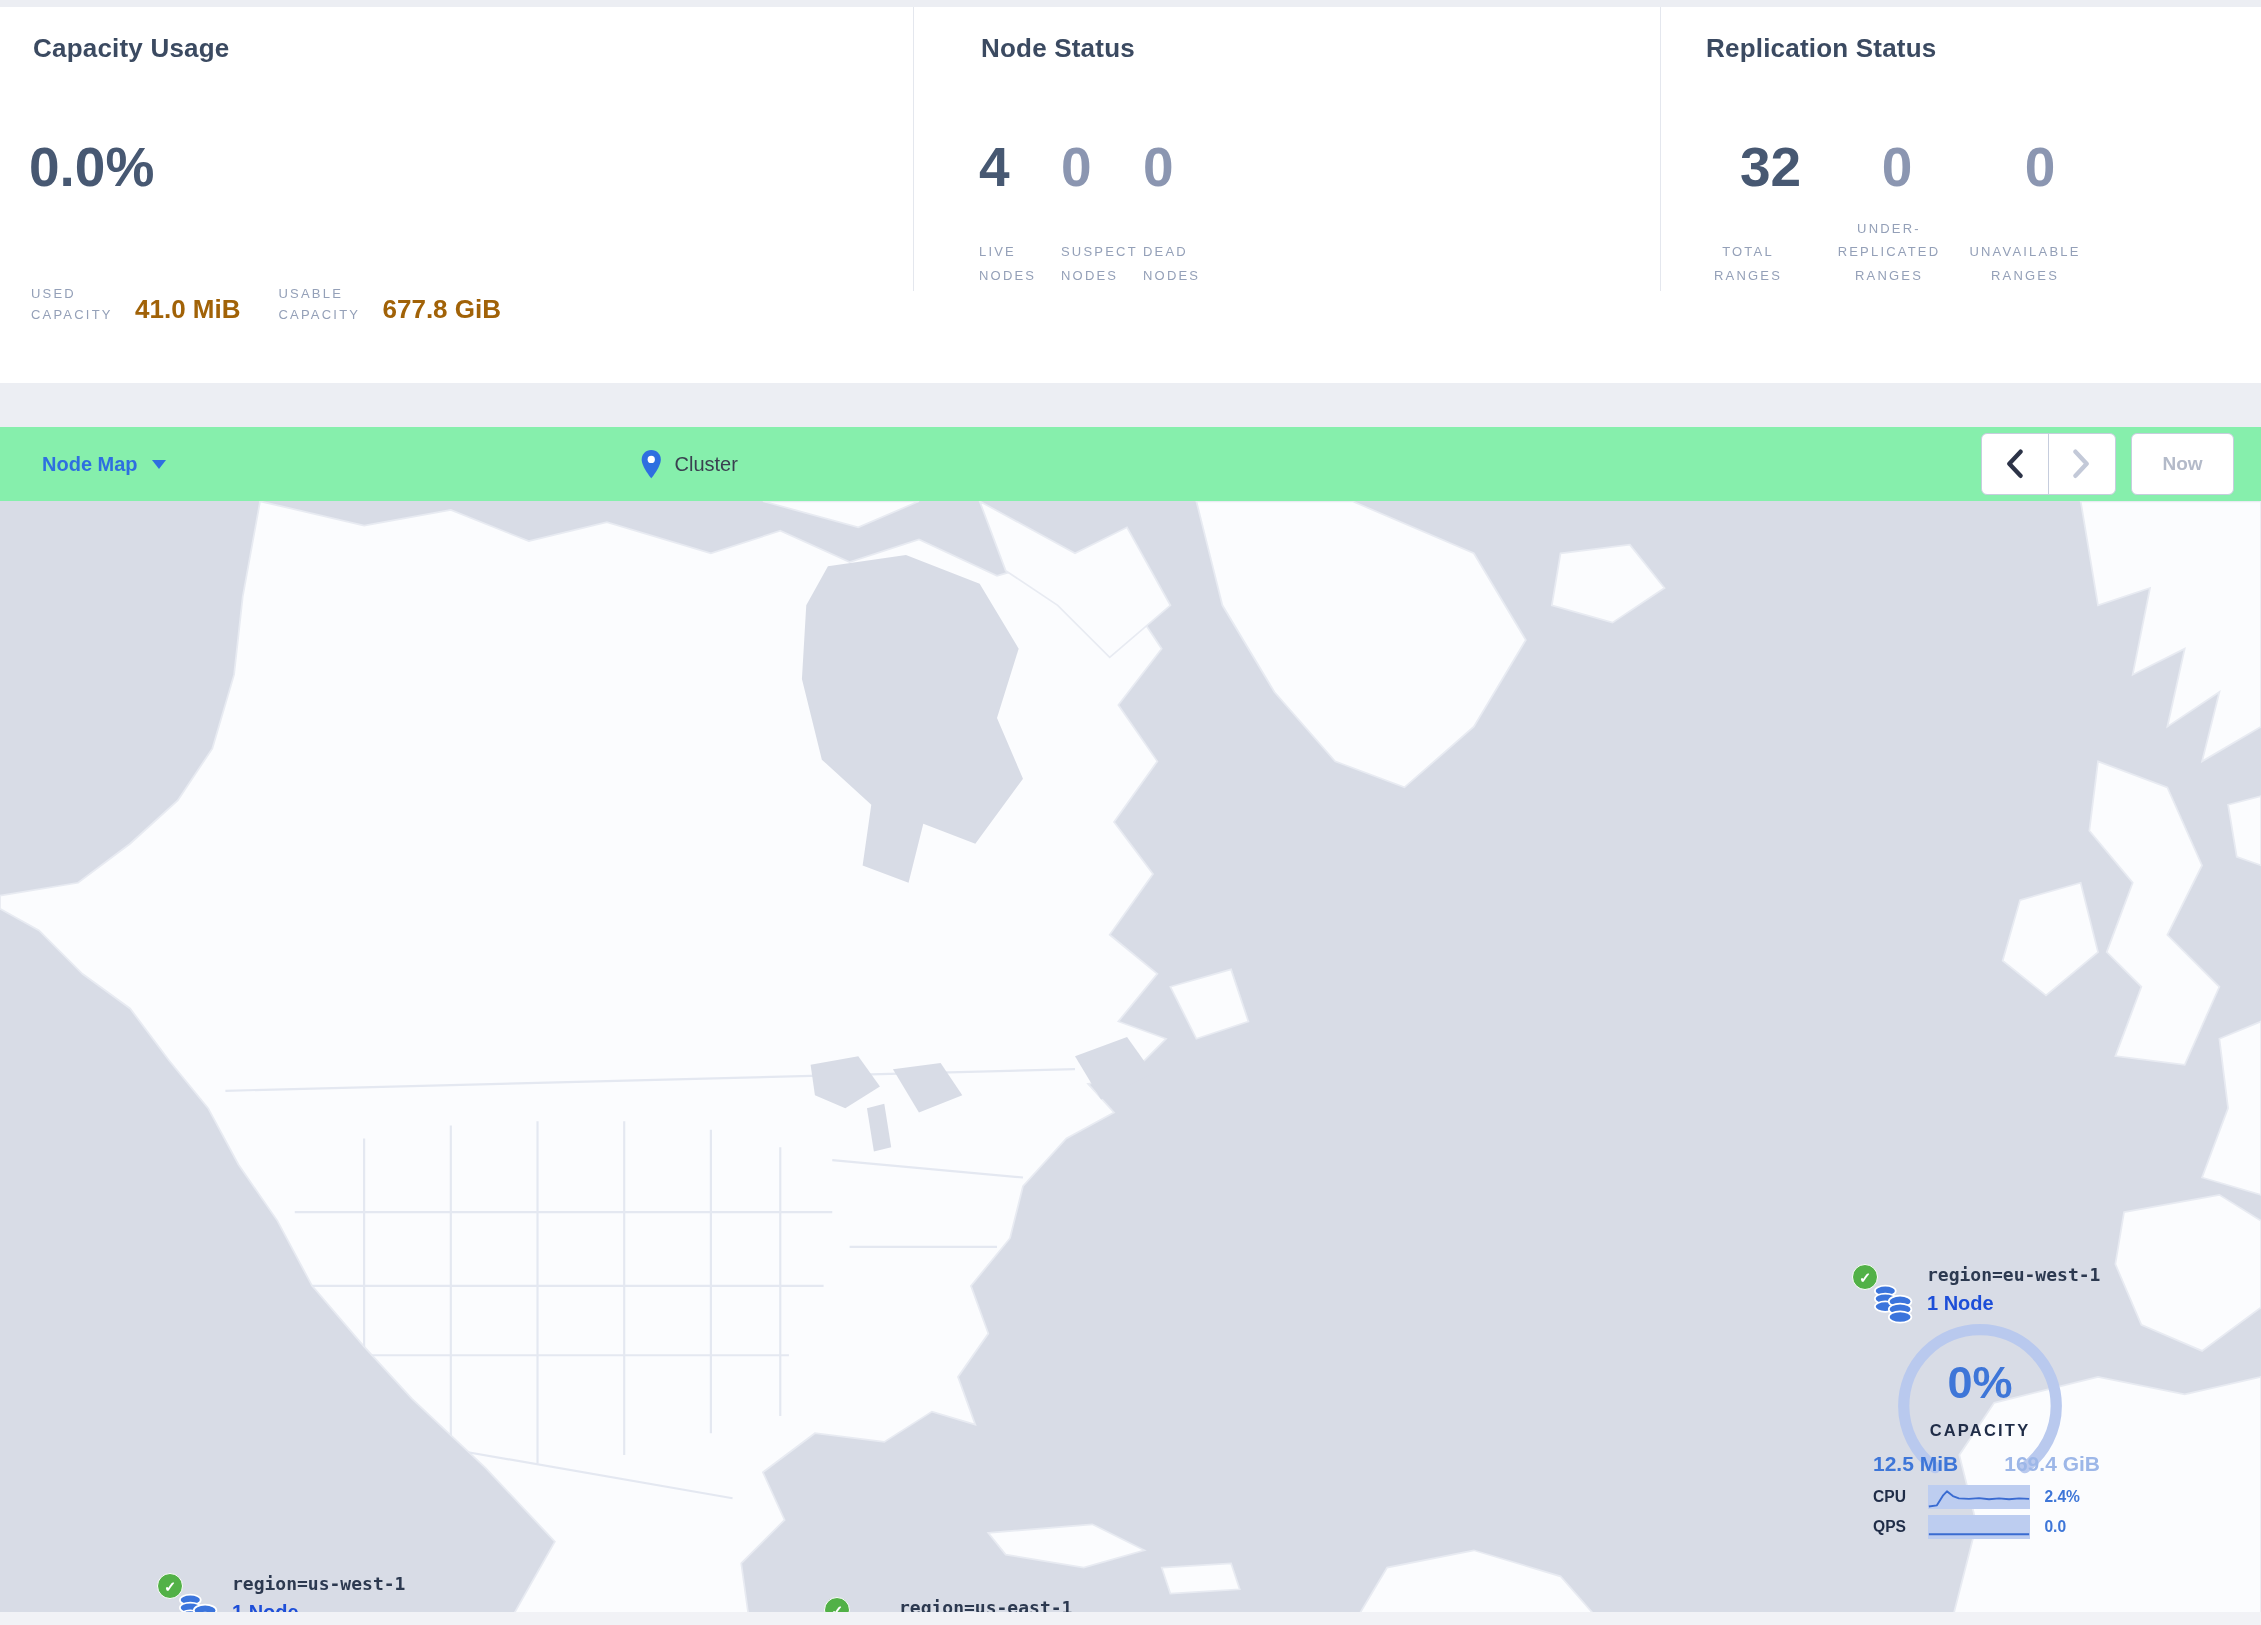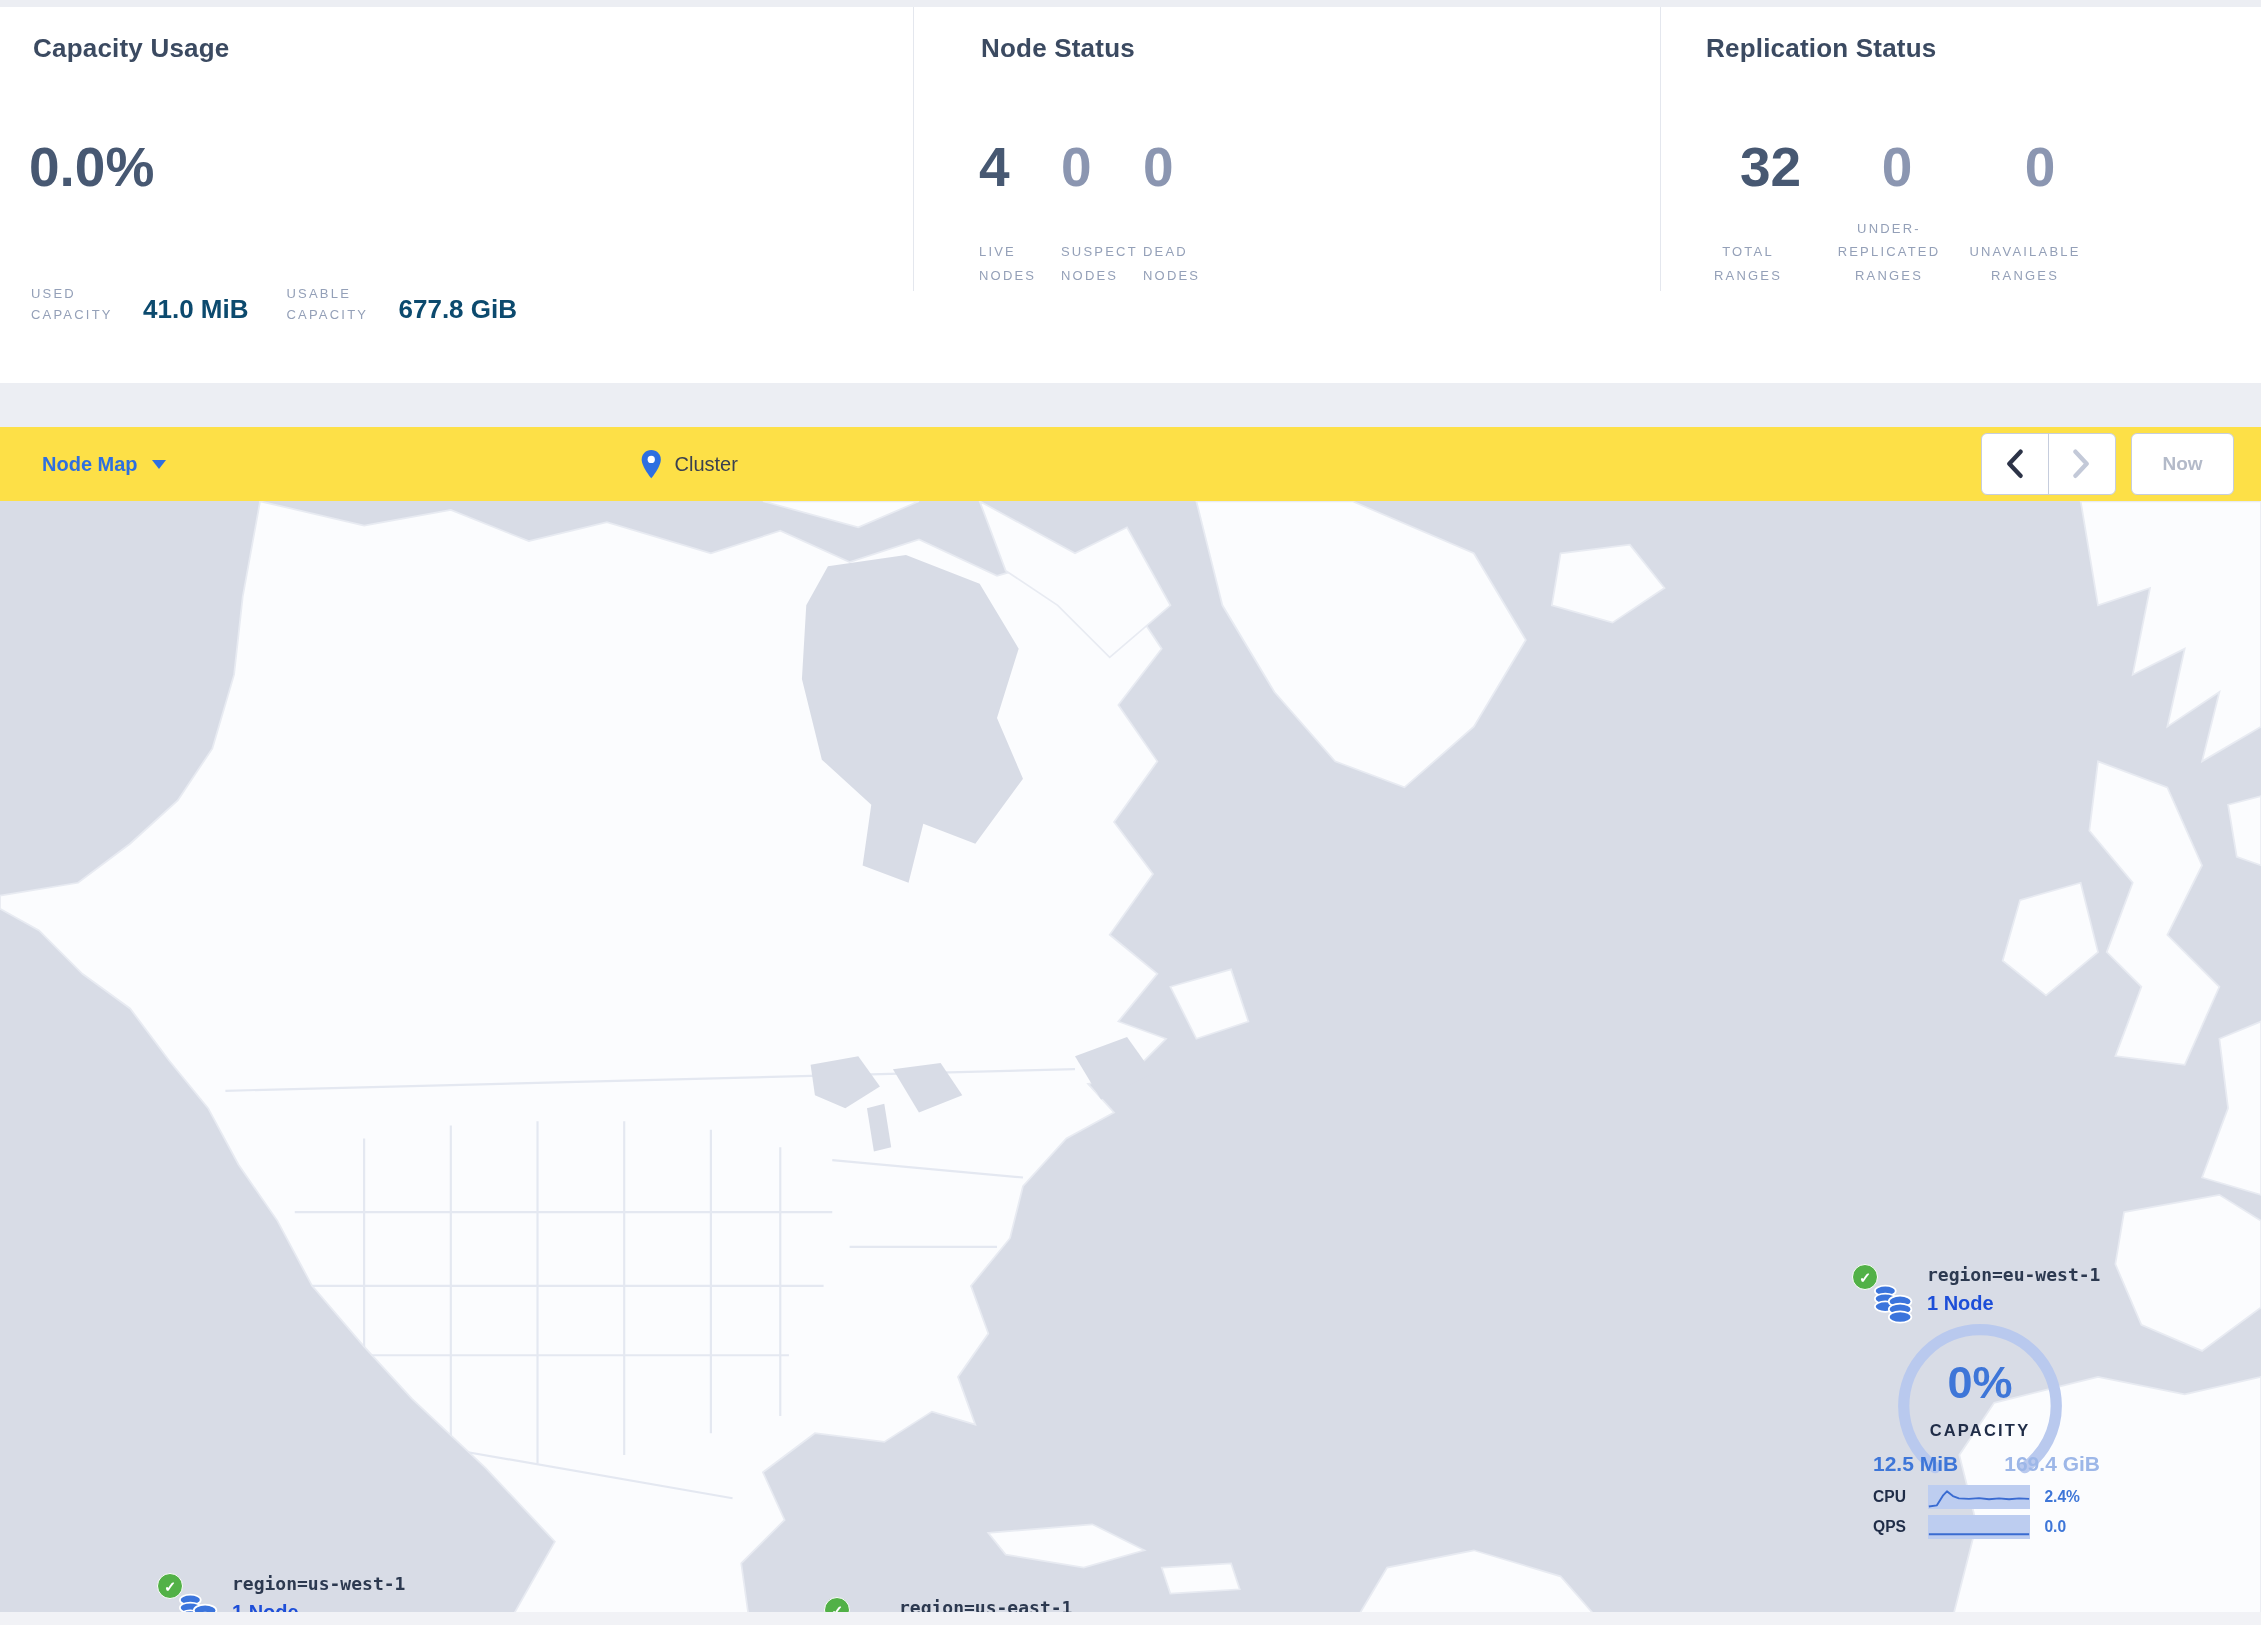--- a/index.html
+++ b/index.html
@@ -18,38 +18,38 @@
   .panel-replication .panel-title { left:45px; }
 
   .cap-percent { position:absolute; left:29px; top:128px; font-size:55px; font-weight:700; color:#475872; }
   .cap-bar-wrap { position:absolute; left:143px; top:149px; width:346px; height:87px; }
   .cap-bar { position:absolute; left:0; top:0; width:346px; height:36px; background:#e3e5eb; }
   .cap-bar-dark { position:absolute; right:0; top:0; width:50px; height:36px; background:#c9cdd7; }
   .cap-tick { position:absolute; top:40px; width:1.7px; height:12px; background:#b3bac8; }
   .cap-tick-label { position:absolute; top:57px; width:104px; text-align:center; font-size:15.6px; color:#7d89a3; }
   .cap-stats { position:absolute; left:31px; top:276px; display:flex; align-items:flex-end; }
   .stat-label { width:97px; font-size:13px; color:#94a0b8; letter-spacing:2.2px; line-height:21px; }
-  .stat-value { font-size:26px; font-weight:700; color:#0c4a6e; margin-left:15px; white-space:nowrap; }
+  .stat-value { font-size:26px; font-weight:700; color:#a16207; margin-left:7px; white-space:nowrap; }
 
   .metric-row { position:absolute; top:128px; display:flex; }
   .panel-nodes .metric-row { left:65px; }
   .panel-replication .metric-row { left:48px;text-align:center; }
   .metric-col { position:relative; }
   .panel-nodes .metric-col { width:82px; }
   .panel-replication .metric-col-0 { width:123px; }
   .panel-replication .metric-col-1 { width:130px; }
   .panel-replication .metric-col-2 { width:156px; }
   .metric-num { font-size:55px; font-weight:700; color:#8b96b1; line-height:64px; }
   .metric-num.primary { color:#475872; }
   .metric-label { position:absolute; left:0; top:83px; height:69px; width:139px;
                   display:flex; align-items:flex-end; font-size:13px; color:#94a0b8;
                   letter-spacing:2.2px; line-height:23.4px; }
 
   
-  .toolbar { position:absolute; left:0; top:427px; width:2261px; height:75px; background:#fde047;
+  .toolbar { position:absolute; left:0; top:427px; width:2261px; height:75px; background:#86efac;
              border-bottom:0.9px solid #e2e5ec; }
   .view-select { position:absolute; left:42px; top:0; height:75px; display:flex; align-items:center;
                  gap:14px; color:#2e6fe0; font-size:20px; font-weight:700; cursor:pointer; }
   .caret-down { width:0; height:0; border-left:7px solid transparent; border-right:7px solid transparent;
                 border-top:9.5px solid #2e6fe0; }
   .breadcrumb { position:absolute; left:640px; top:0; height:75px; display:flex; align-items:center; gap:12px;
                 font-size:20px; color:#3a4050; }
   .time-select { position:absolute; left:1227px; top:6px; width:732px; height:62px; background:#fff;
                  border:1.7px solid #c6cddd; border-radius:6px; display:flex; align-items:center; cursor:pointer; }
   .time-badge { margin-left:19px; background:#d9dfeb; border-radius:4.3px; padding:6px 9.5px;

